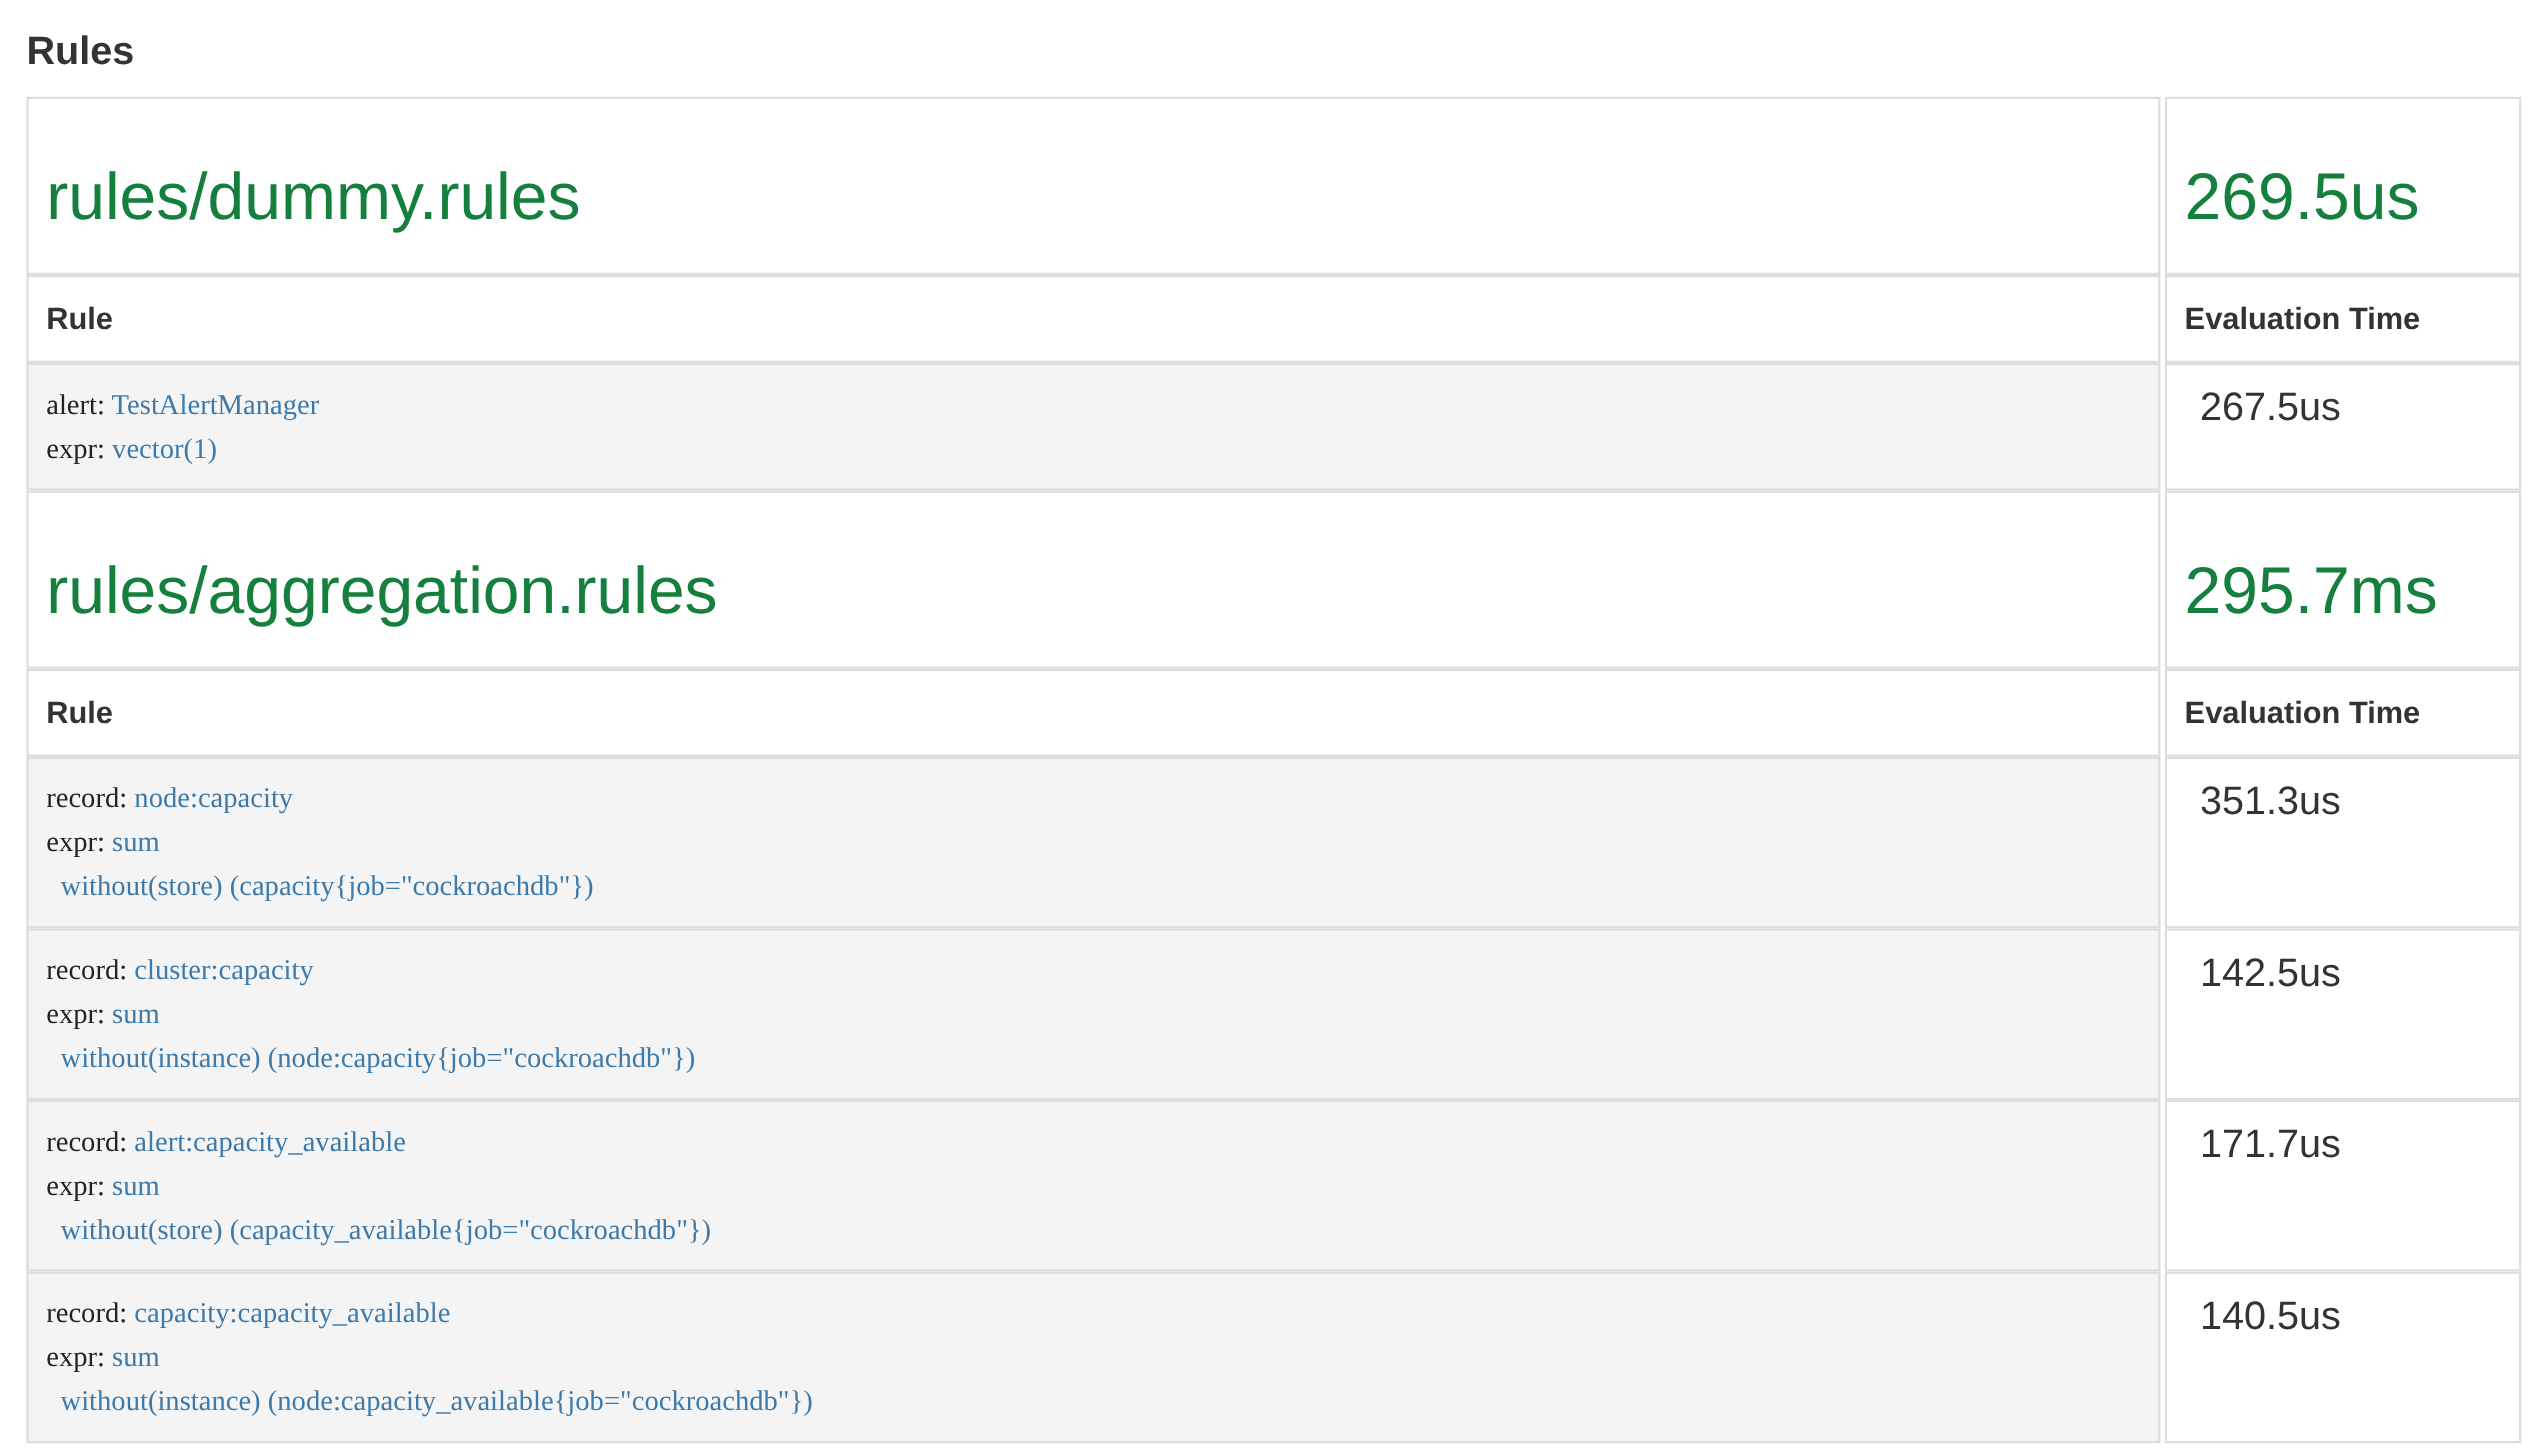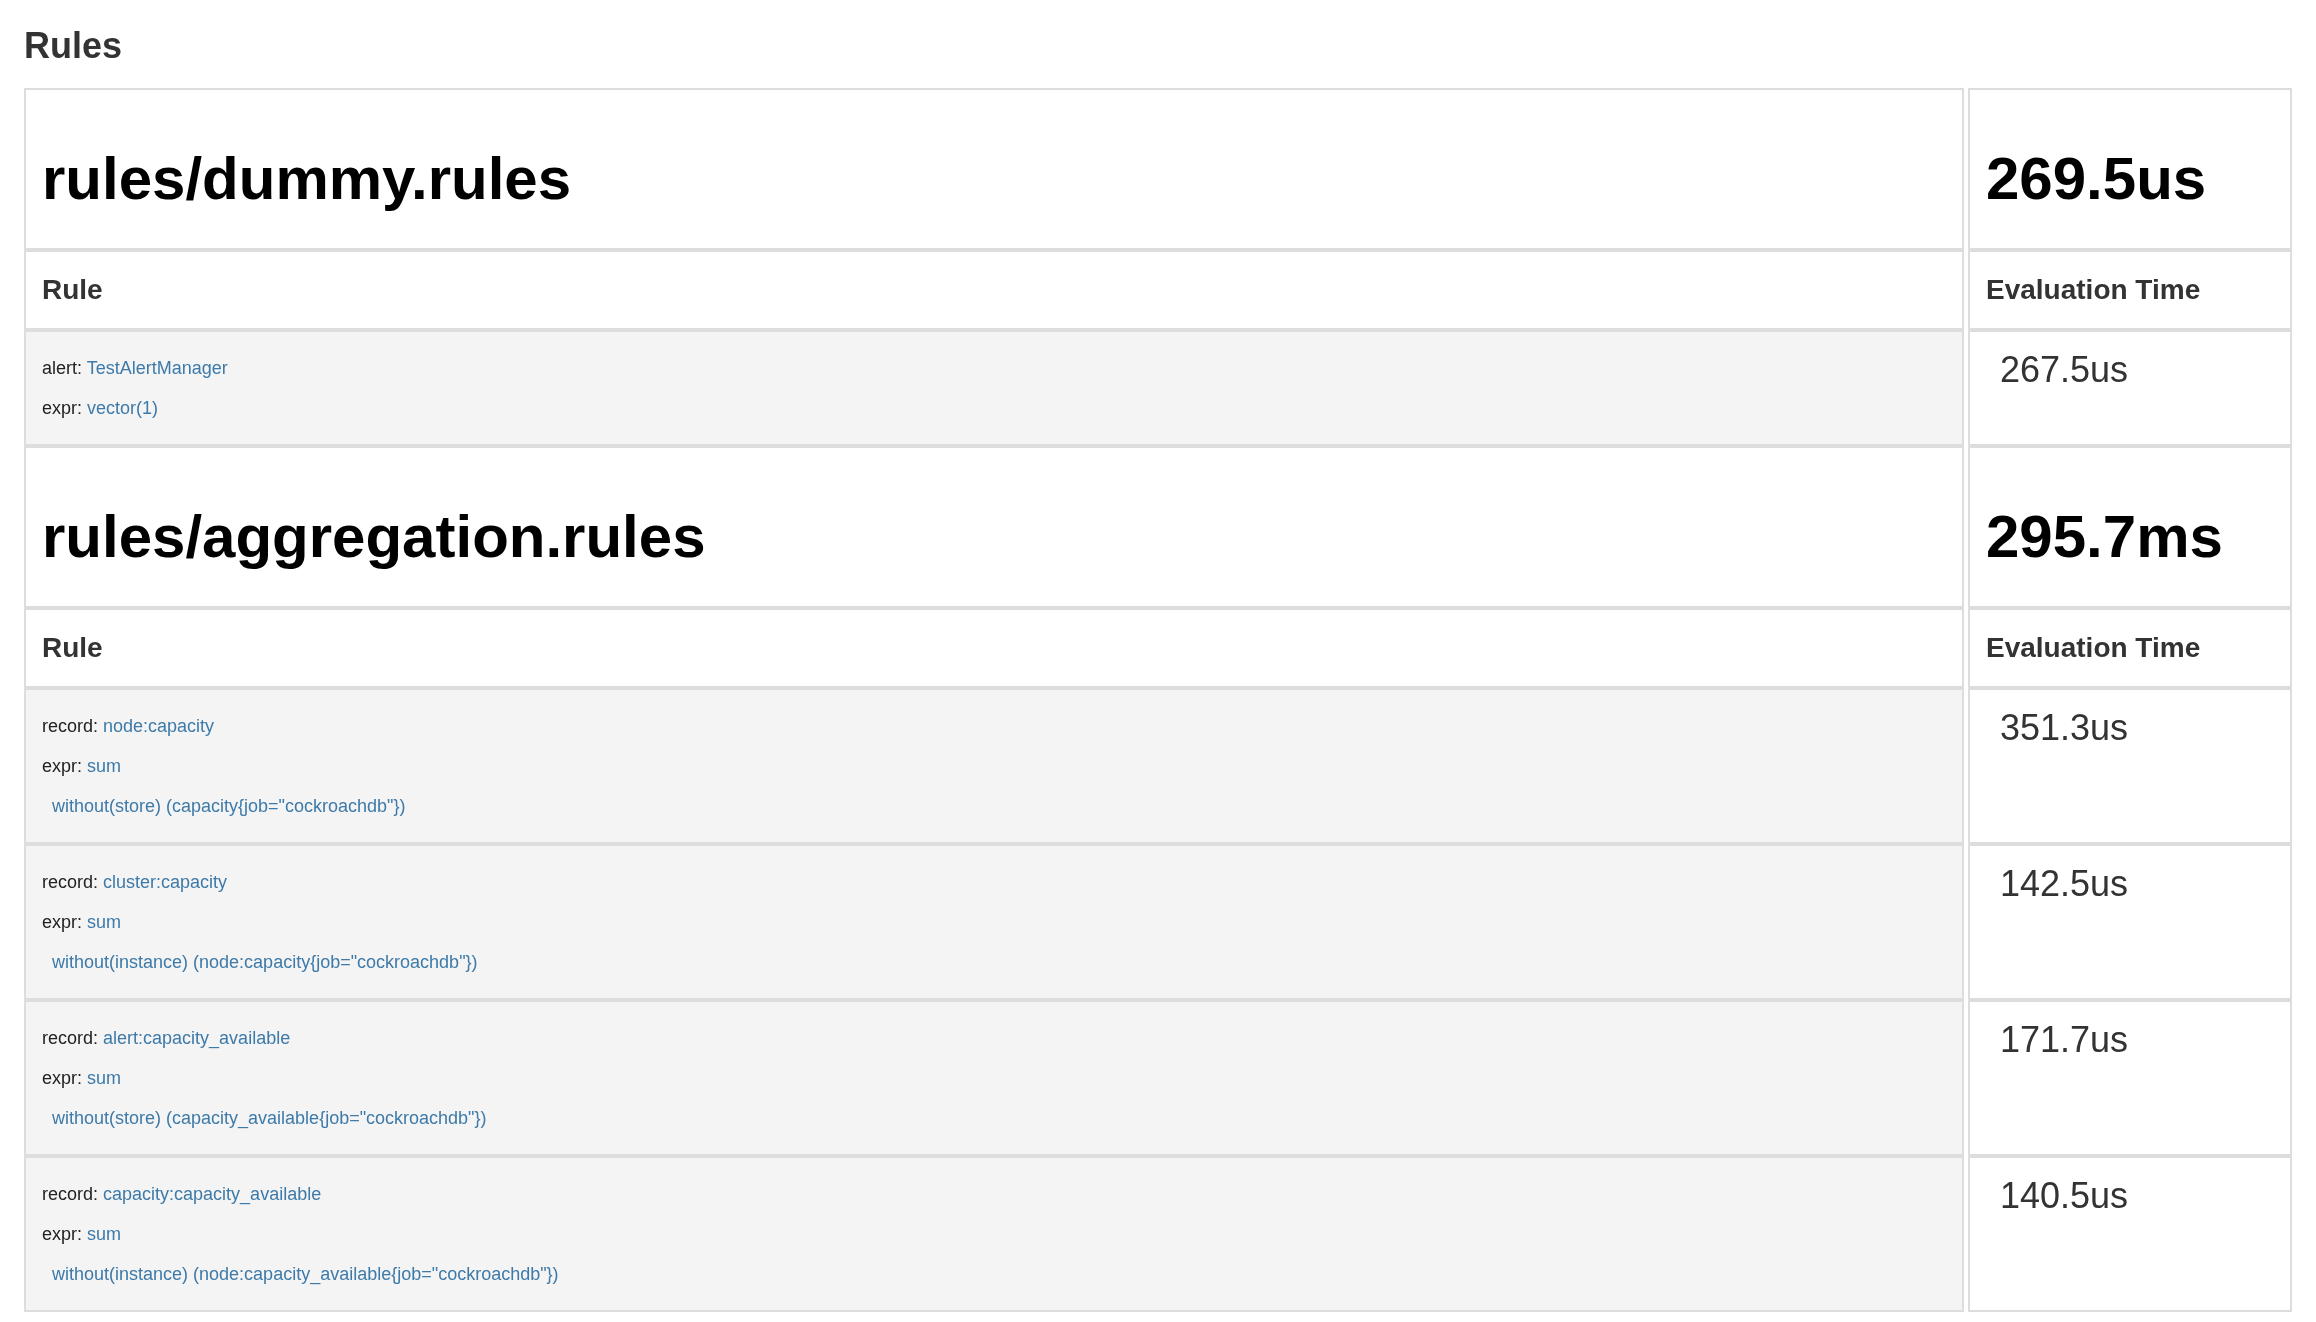--- a/index.html
+++ b/index.html
@@ -37,44 +37,44 @@
   .cell {
     box-sizing: border-box;
     border: 2px solid #dddddd;
     vertical-align: top;
     text-align: left;
     background: #ffffff;
   }
   h2.group-heading {
     font-size: 60px;
     line-height: 1.1;
-    font-weight: bold;
-    color: #000000;
+    font-weight: normal;
+    color: #15803d;
     margin: 40px 0 20px 0;
     white-space: nowrap;
   }
   .group-name-cell, .group-time-cell {
     padding: 16px;
   }
   th.cell {
     padding: 18px 16px;
     font-size: 28px;
     line-height: 40px;
     font-weight: bold;
     color: #333333;
     margin-left: 44px;
   }
   td.rule-cell {
     background: #f4f4f4;
     padding: 16px;
   }
   pre.rule-code {
     margin: 0;
-    font-family: Liberation Sans, sans-serif;
-    font-size: 18px;
+    font-family: Liberation Serif, serif;
+    font-size: 26px;
     line-height: 40px;
     color: #222222;
     white-space: pre;
   }
   .code-label { color: #222222; }
   .code-value { color: #3d7aa9; }
   td.time-cell {
     padding: 18px 30px;
     font-size: 36px;
     line-height: 40px;

